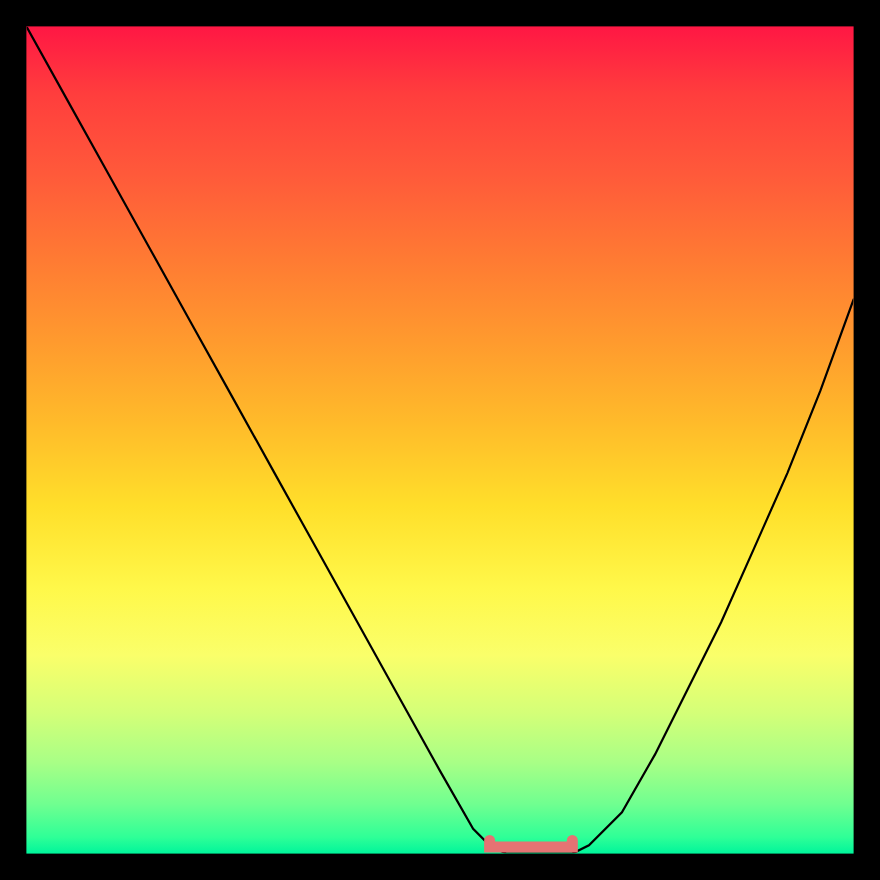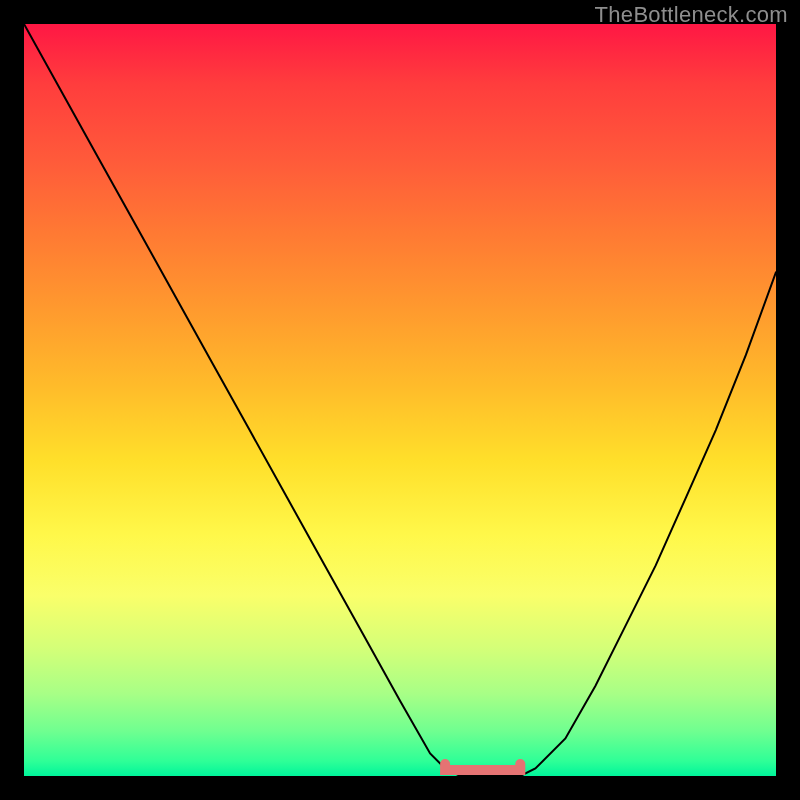--- a/index.html
+++ b/index.html
@@ -56,21 +56,20 @@
     font-family: Arial, Helvetica, sans-serif;
     font-size: 22px;
     color: #8e8e8e;
     letter-spacing: 0.3px;
   }
 </style>
 </head>
 <body>
 
 <div class="chart-container">
-  <div class="attribution">TheBottleneck.com</div>
 
   <div class="plot-area">
     <svg class="curve-layer" viewBox="0 0 752 752" preserveAspectRatio="none">
       <path id="curve-path" fill="none" stroke="#000000" stroke-width="2" stroke-linecap="round" d="M0.0 0.0 L37.6 67.7 L75.2 135.4 L112.8 203.0 L150.4 270.7 L188.0 338.4 L225.6 406.1 L263.2 473.8 L300.8 541.4 L338.4 609.1 L376.0 676.8 L406.1 729.4 L421.1 744.5 L436.2 752.0 L451.2 752.0 L466.2 752.0 L481.3 752.0 L496.3 752.0 L511.4 744.5 L541.4 714.4 L571.5 661.8 L601.6 601.6 L631.7 541.4 L661.8 473.8 L691.8 406.1 L721.9 330.9 L752.0 248.2 "></path>
       <path id="flat-path" fill="none" stroke="#e57373" stroke-width="10" stroke-linecap="round" d="M421.1 740.0 L421.1 746.0 L496.3 746.0 L496.3 740.0"></path>
     </svg>
   </div>
 </div>
 
 </body></html>

